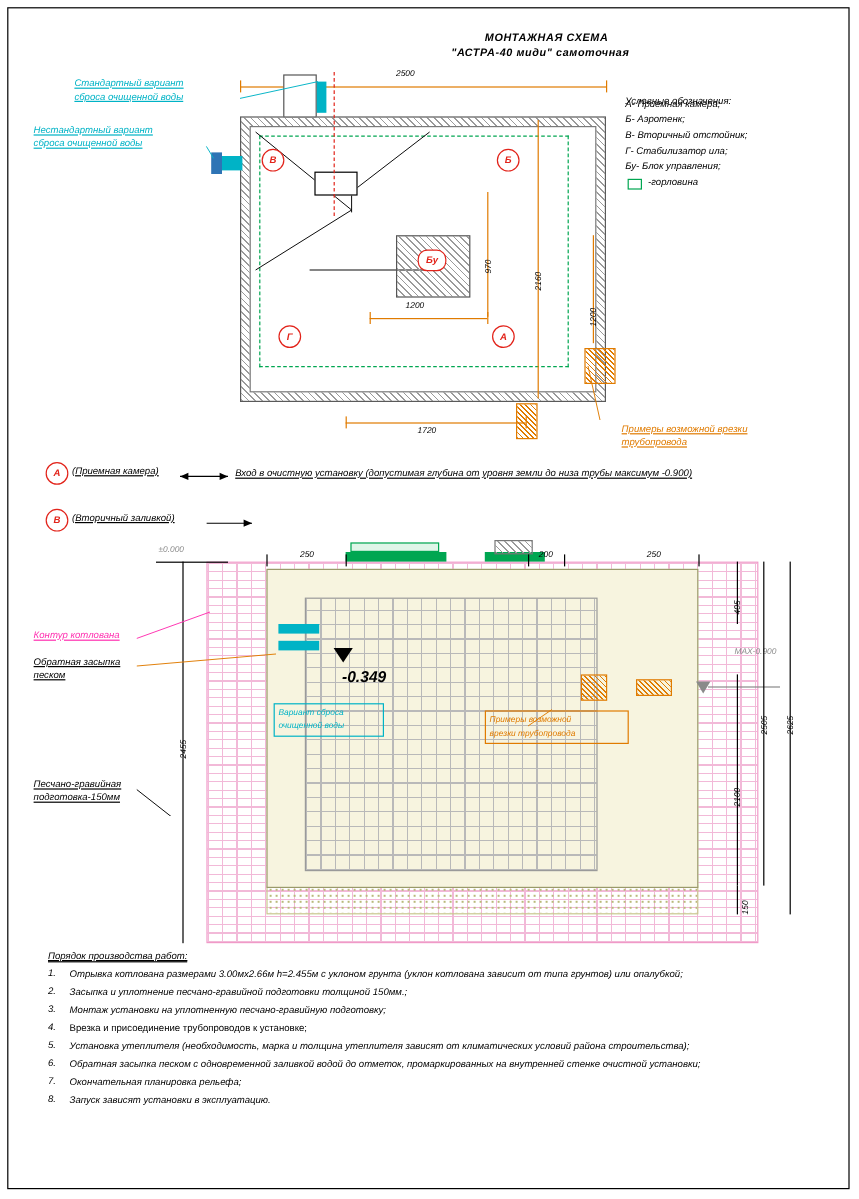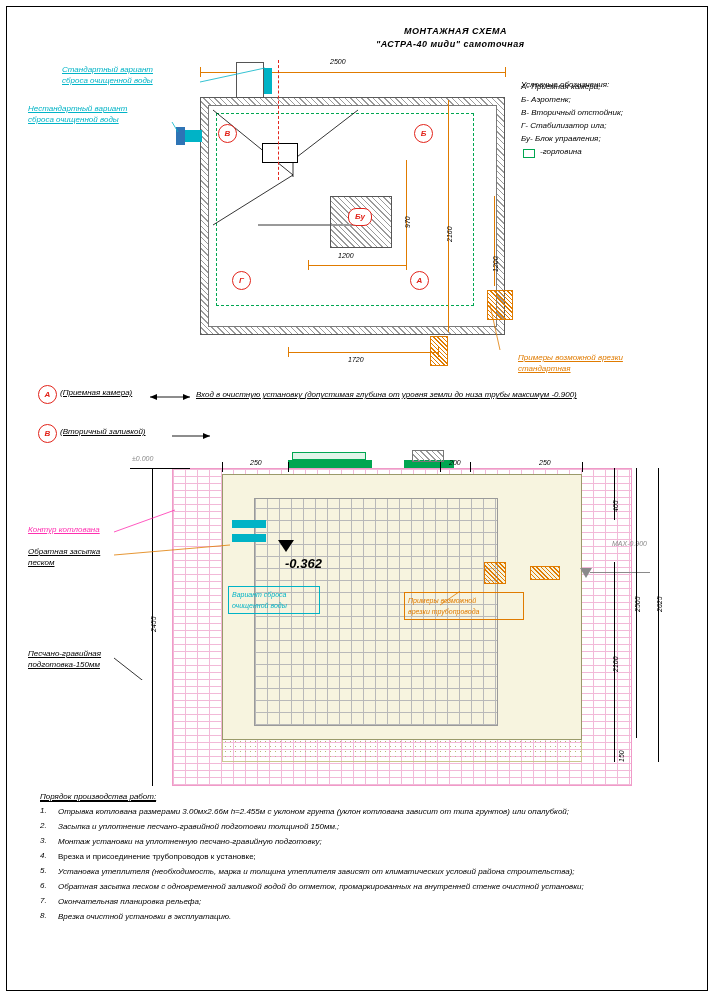--- a/index.html
+++ b/index.html
@@ -124,21 +124,21 @@
   <div class="dimline" style="left:288px;top:352px;width:150px;"></div>
   <div class="dimv" style="left:288px;top:347px;height:10px;"></div>
   <div class="dimv" style="left:438px;top:347px;height:10px;"></div>
   <div class="dimtxt" style="left:348px;top:356px;">1720</div>
 
   <div class="t sm cyan" style="left:62px;top:64px;line-height:11px;">Стандартный вариант
 сброса очищенной воды</div>
   <div class="t sm cyan" style="left:28px;top:103px;line-height:11px;">Нестандартный вариант
 сброса очищенной воды</div>
   <div class="t sm orange" style="left:518px;top:352px;line-height:11px;">Примеры возможной врезки
-стандартная</div>
+трубопровода</div>
 
   <svg style="position:absolute;left:20px;top:60px;" width="500" height="320">
     <line x1="180" y1="22" x2="245" y2="8" stroke="#00b3c6" stroke-width="0.8"></line>
     <line x1="152" y1="62" x2="158" y2="72" stroke="#00b3c6" stroke-width="0.8"></line>
     <line x1="480" y1="290" x2="470" y2="245" stroke="#e07b00" stroke-width="0.8"></line>
   </svg>
 
   <div class="circ" style="left:38px;top:385px;width:17px;height:17px;line-height:17px;">А</div>
   <div class="t sm blk" style="left:60px;top:388px;">(Приемная камера)</div>
   <div class="t sm blk" style="left:196px;top:388px;width:480px;white-space:normal;line-height:13px;">Вход в очистную установку (допустимая глубина от уровня земли до низа трубы максимум -0.900)</div>
@@ -181,21 +181,21 @@
   <div class="dimv" style="left:582px;top:462px;height:10px;background:#000;"></div>
 
   <div class="box" style="left:232px;top:520px;width:34px;height:8px;background:#00b3c6;"></div>
   <div class="box" style="left:232px;top:534px;width:34px;height:8px;background:#00b3c6;"></div>
   <div class="box hatch-orange" style="left:484px;top:562px;width:22px;height:22px;border:1px solid #e07b00;"></div>
   <div class="box hatch-orange" style="left:530px;top:566px;width:30px;height:14px;border:1px solid #e07b00;"></div>
 
   <svg style="position:absolute;left:276px;top:538px;" width="24" height="18">
     <polygon points="2,2 18,2 10,14" fill="#000"></polygon>
   </svg>
-  <div class="t blk" style="left:285px;top:556px;font-size:13px;font-weight:bold;">-0.362</div>
+  <div class="t blk" style="left:285px;top:556px;font-size:13px;font-weight:bold;">-0.349</div>
 
   <div class="t xsm grey" style="left:612px;top:540px;">MAX-0.900</div>
   <div class="ln hl" style="left:590px;top:572px;width:60px;background:#8a8a8a;"></div>
   <svg style="position:absolute;left:578px;top:566px;" width="16" height="14">
     <polygon points="2,2 14,2 8,12" fill="#8a8a8a"></polygon>
   </svg>
 
   <div class="dimv" style="left:614px;top:468px;height:52px;background:#000;"></div>
   <div class="vtxt" style="left:612px;top:512px;">405</div>
 
@@ -261,17 +261,17 @@
     <div style="display:flex;margin-top:3px;">
         <span class="num" style="font-size:8px;font-style:italic;">6.</span>
         <span style="font-size:8px;font-style:italic;line-height:12px;flex:1">Обратная засыпка песком с одновременной заливкой водой до отметок, промаркированных на внутренней стенке очистной установки;</span>
       </div>
     <div style="display:flex;margin-top:3px;">
         <span class="num" style="font-size:8px;font-style:italic;">7.</span>
         <span style="font-size:8px;font-style:italic;line-height:12px;flex:1">Окончательная планировка рельефа;</span>
       </div>
     <div style="display:flex;margin-top:3px;">
         <span class="num" style="font-size:8px;font-style:italic;">8.</span>
-        <span style="font-size:8px;font-style:italic;line-height:12px;flex:1">Врезка очистной установки в эксплуатацию.</span>
+        <span style="font-size:8px;font-style:italic;line-height:12px;flex:1">Запуск зависят установки в эксплуатацию.</span>
       </div>
   </div>
 
 </div>
 
 </body></html>

